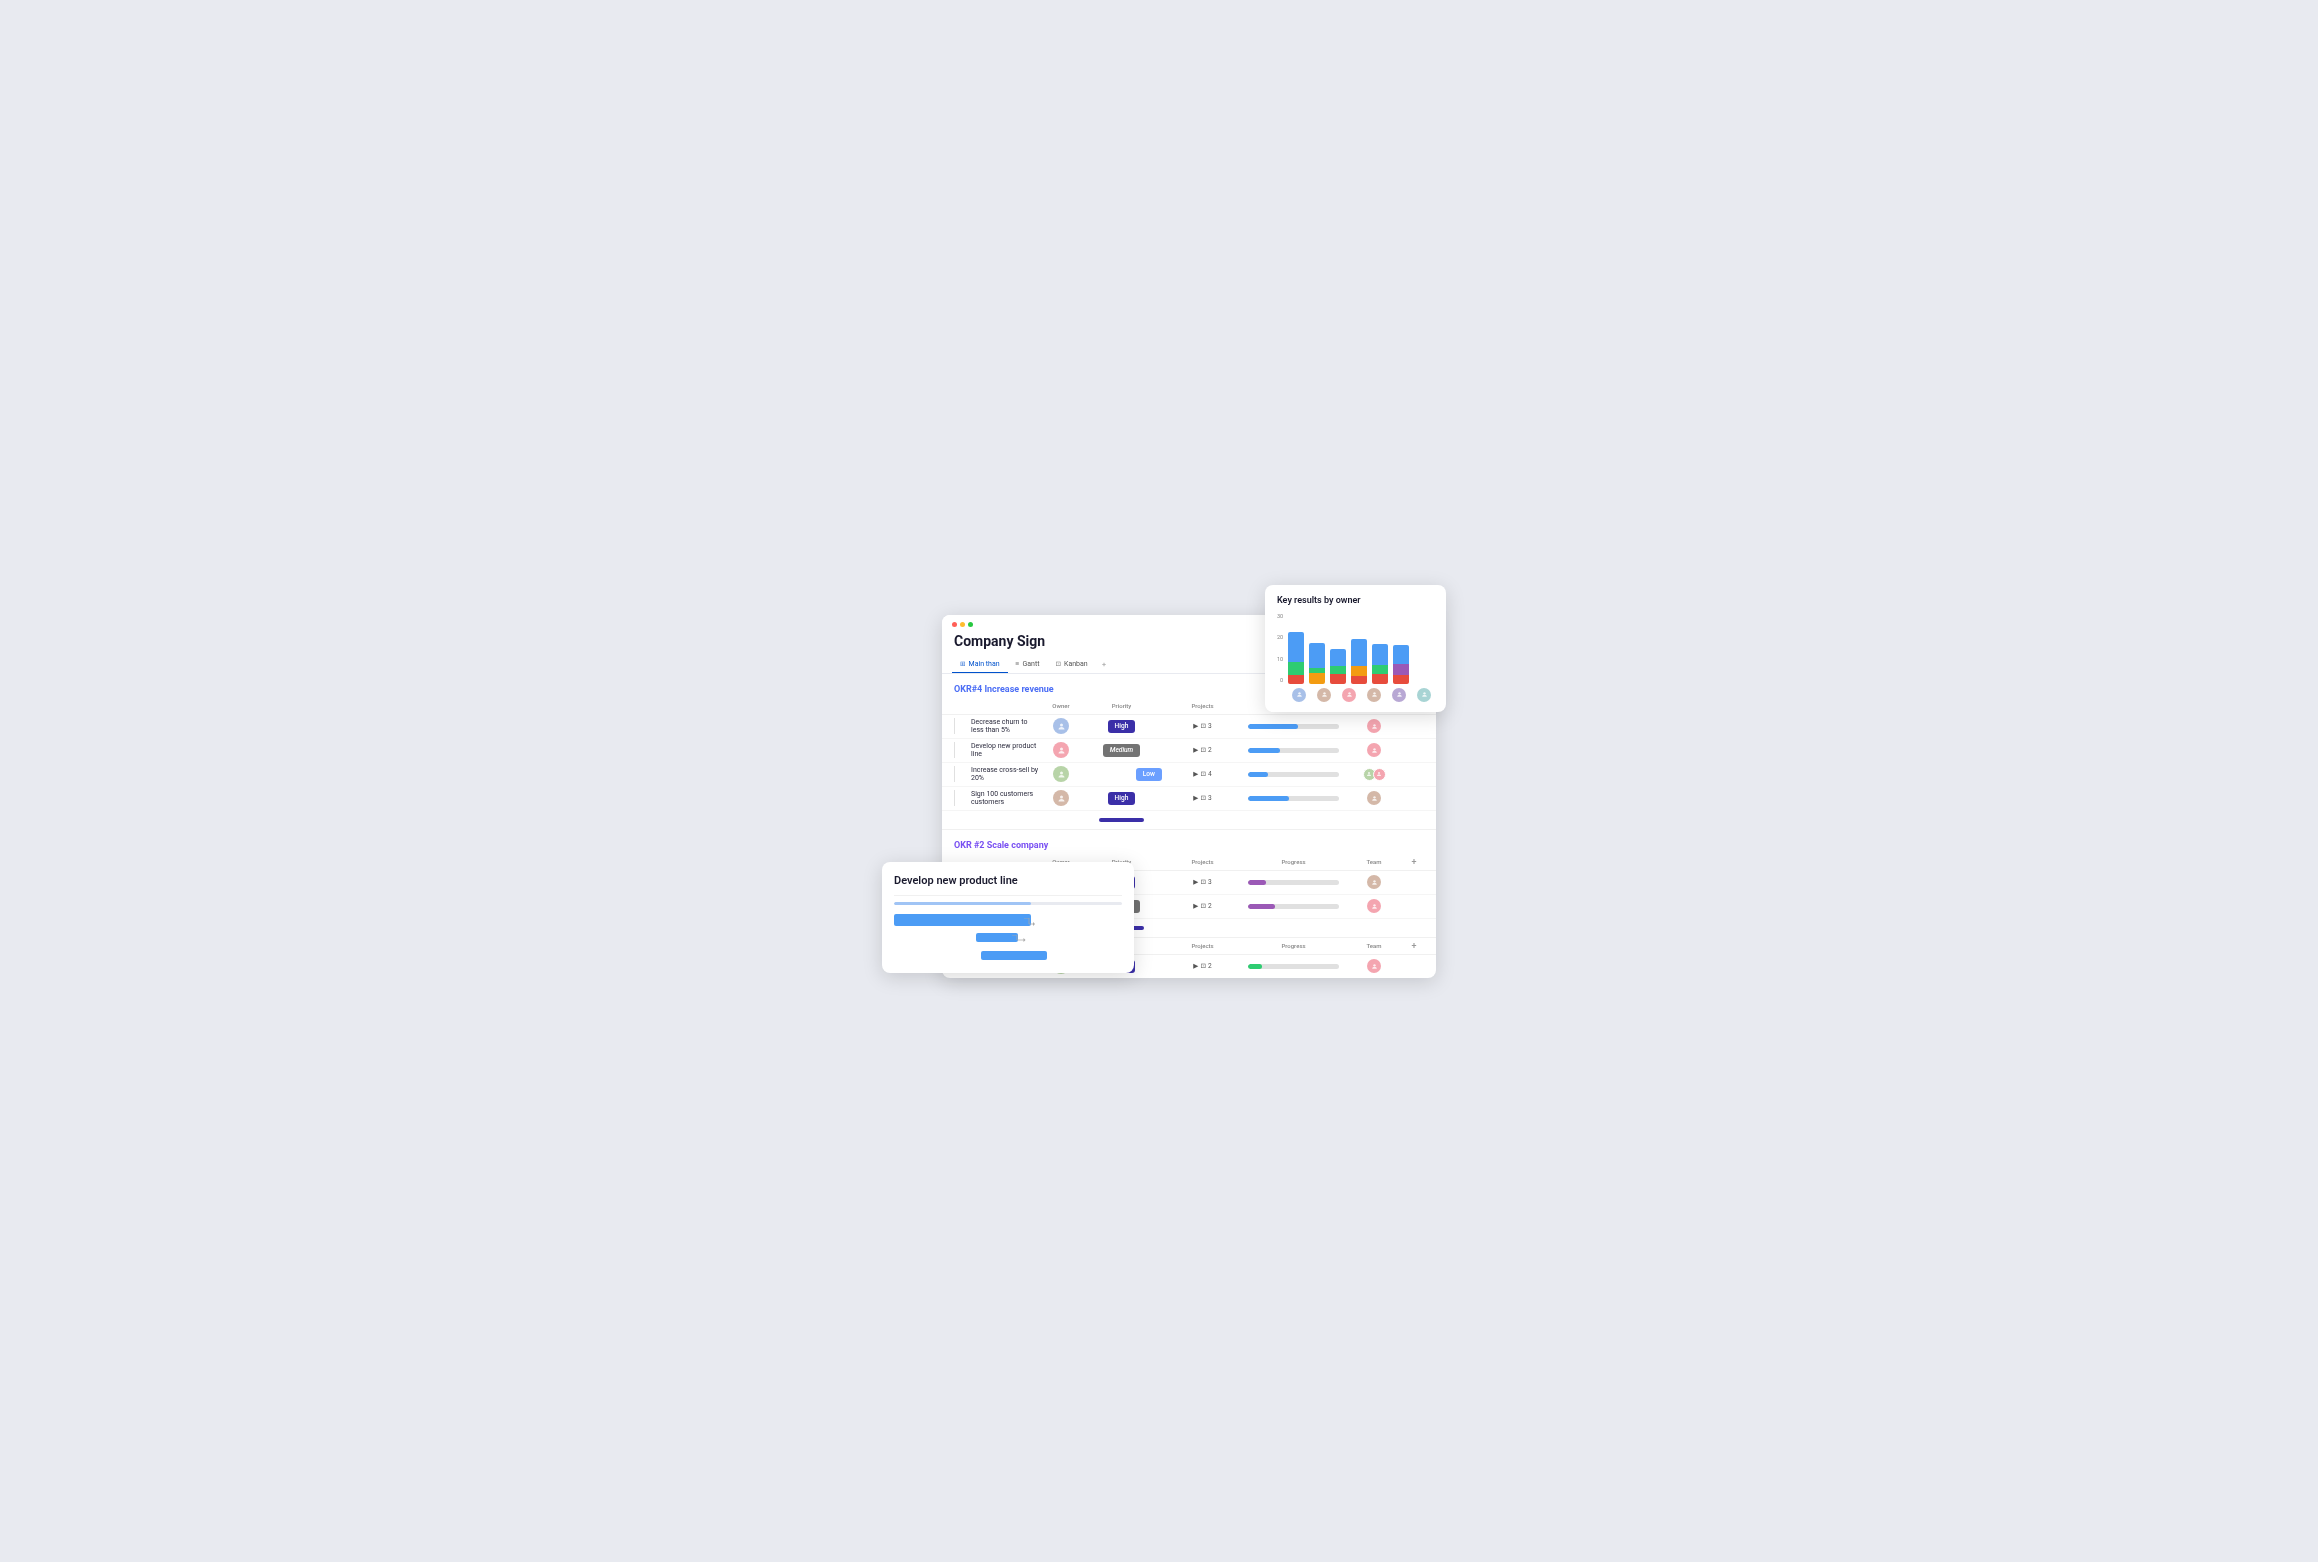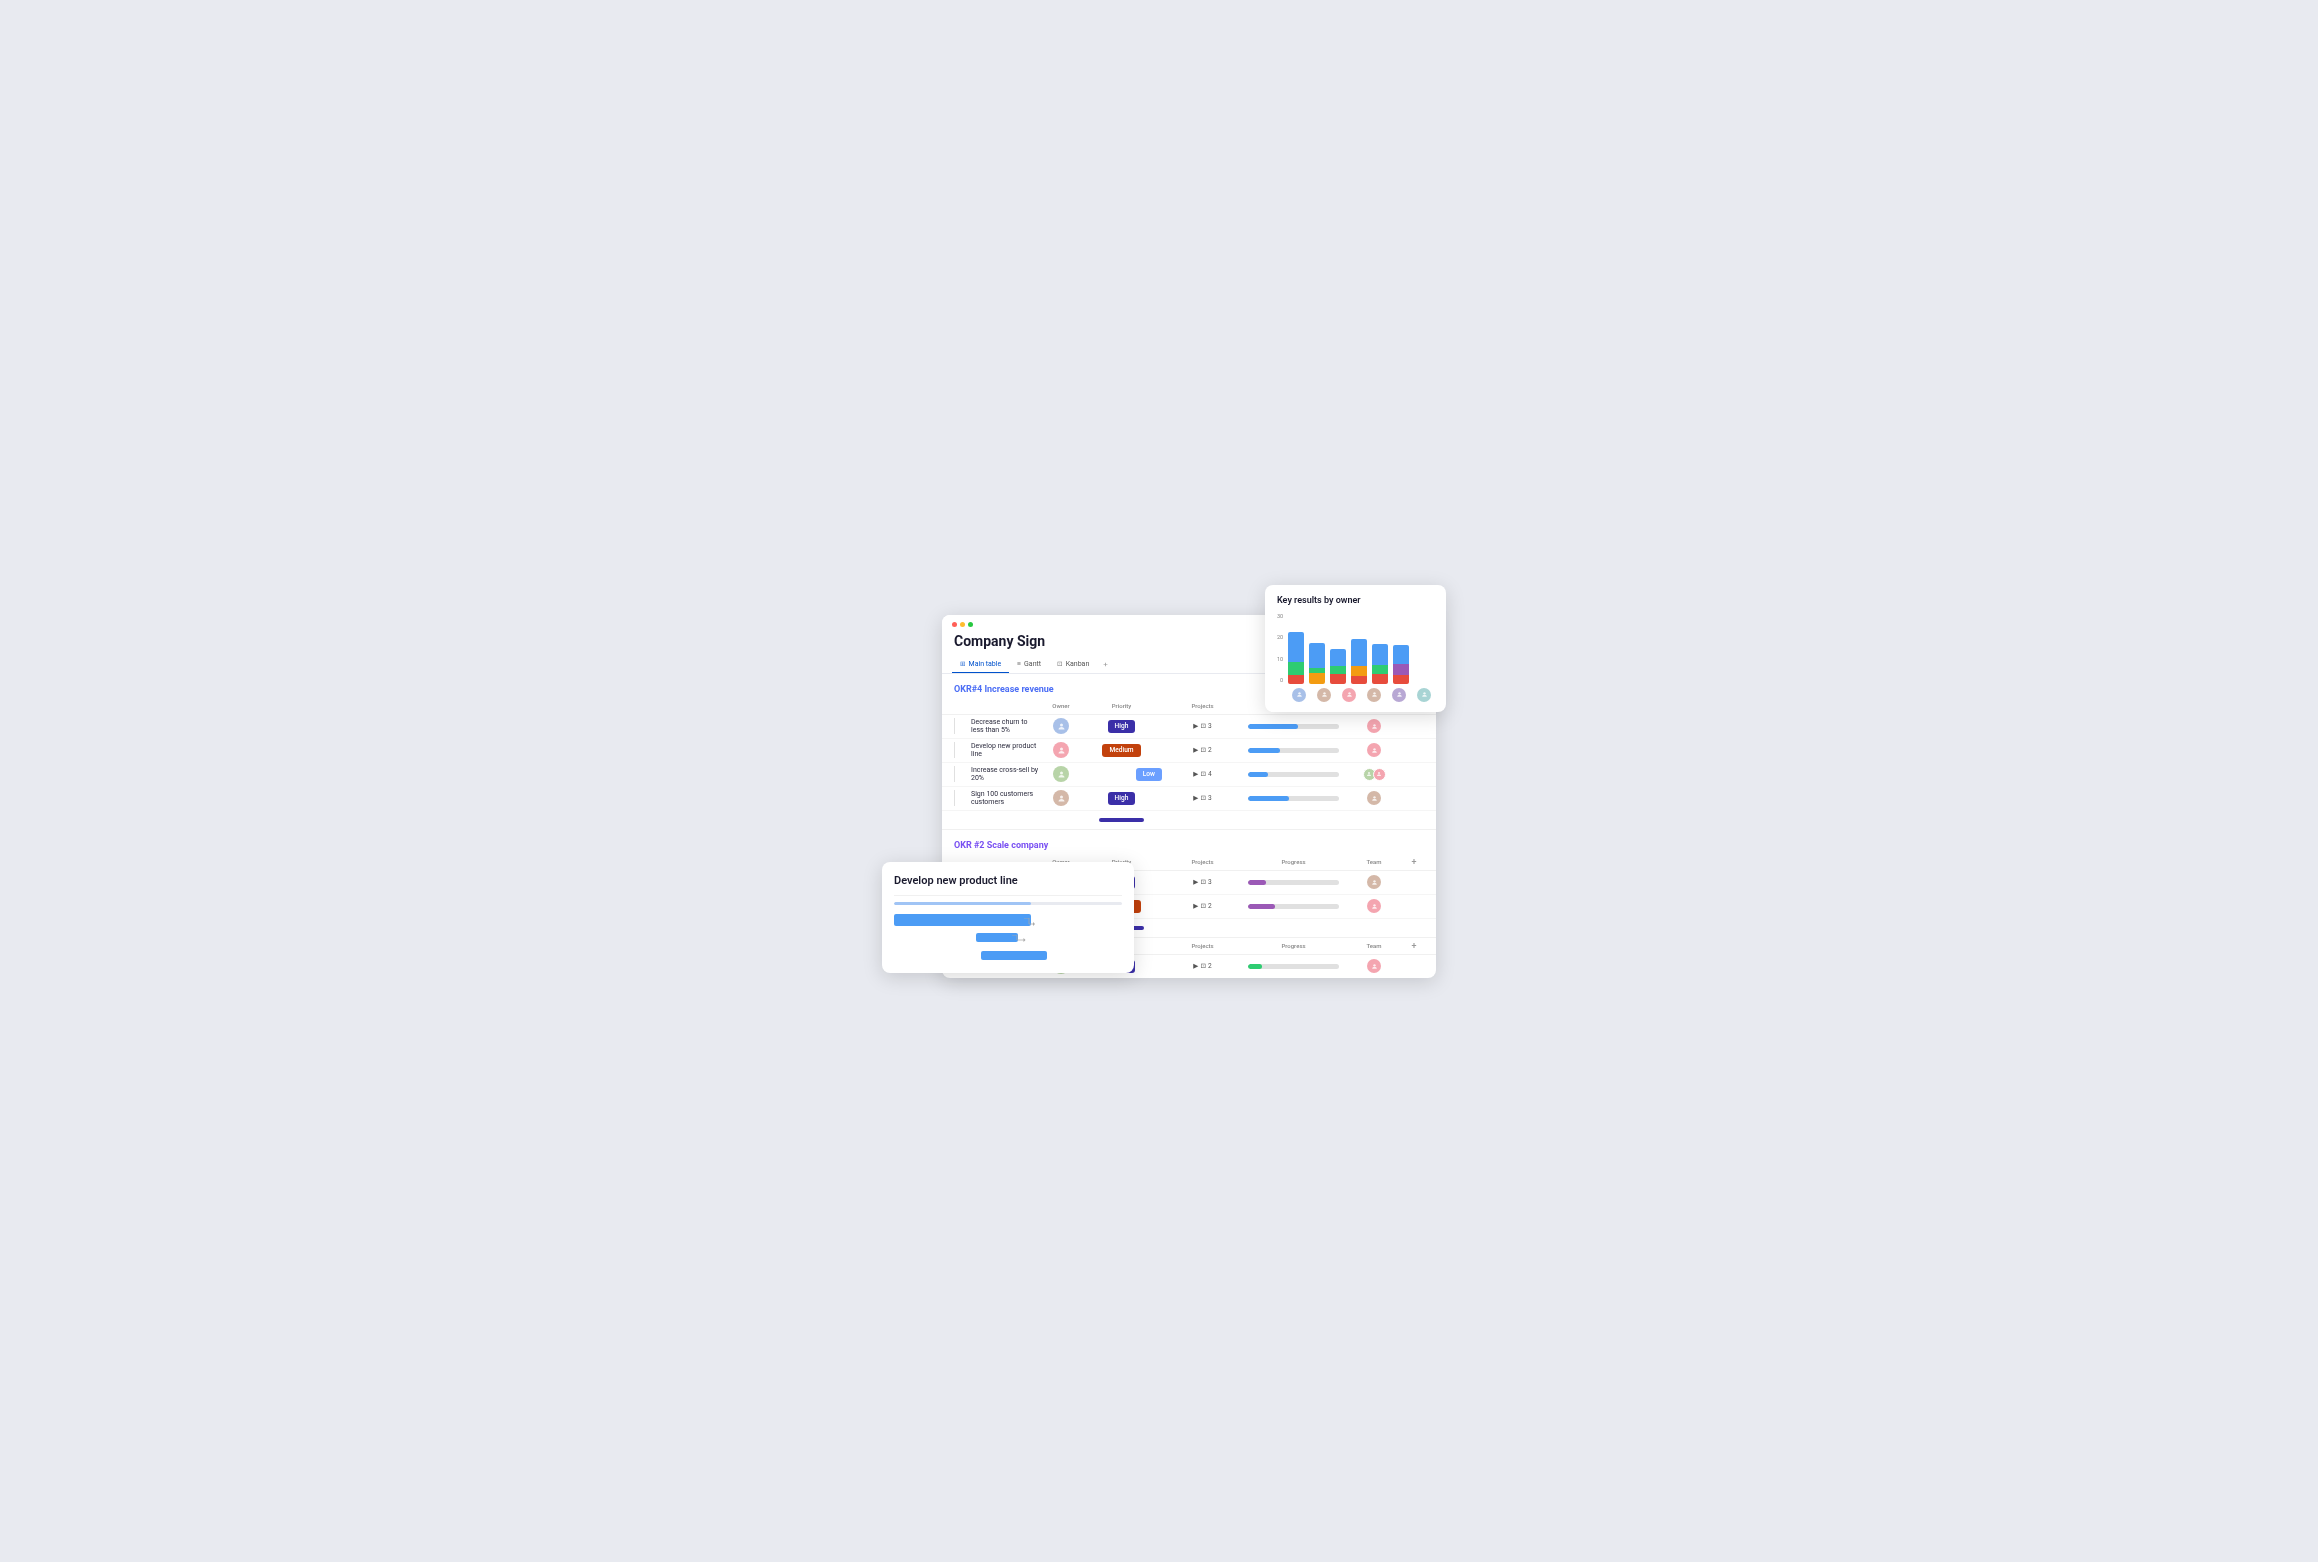--- a/index.html
+++ b/index.html
@@ -191,21 +191,21 @@
       padding: 2.5px 7px;
       border-radius: 3px;
       font-size: 6.6px;
       color: #fff;
       font-weight: 500;
       text-align: center;
       cursor: pointer;
     }
 
     .priority-high { background: #3b2fa8; }
-    .priority-medium { background: #c2410c; }
+    .priority-medium { background: #737373; font-style: italic; }
     .priority-low { background: #6b9fff; }
 
     .projects-cell {
       display: flex;
       align-items: center;
       justify-content: center;
       gap: 2px;
       font-size: 6.6px;
       color: #555;
     }
@@ -398,21 +398,21 @@
     <div class="window-titlebar">
       <div class="window-dots">
         <div class="dot dot-red"></div>
         <div class="dot dot-yellow"></div>
         <div class="dot dot-green"></div>
       </div>
       <div class="app-title">Company Sign</div>
       <div class="tab-bar">
         <div class="tab active">
           <span class="tab-icon">⊞</span>
-          <span>Main table</span>
+          <span>Main than</span>
         </div>
         <div class="tab">
           <span class="tab-icon">≡</span>
           <span>Gantt</span>
         </div>
         <div class="tab">
           <span class="tab-icon">⊡</span>
           <span>Kanban</span>
         </div>
         <div class="tab-add">+</div>

